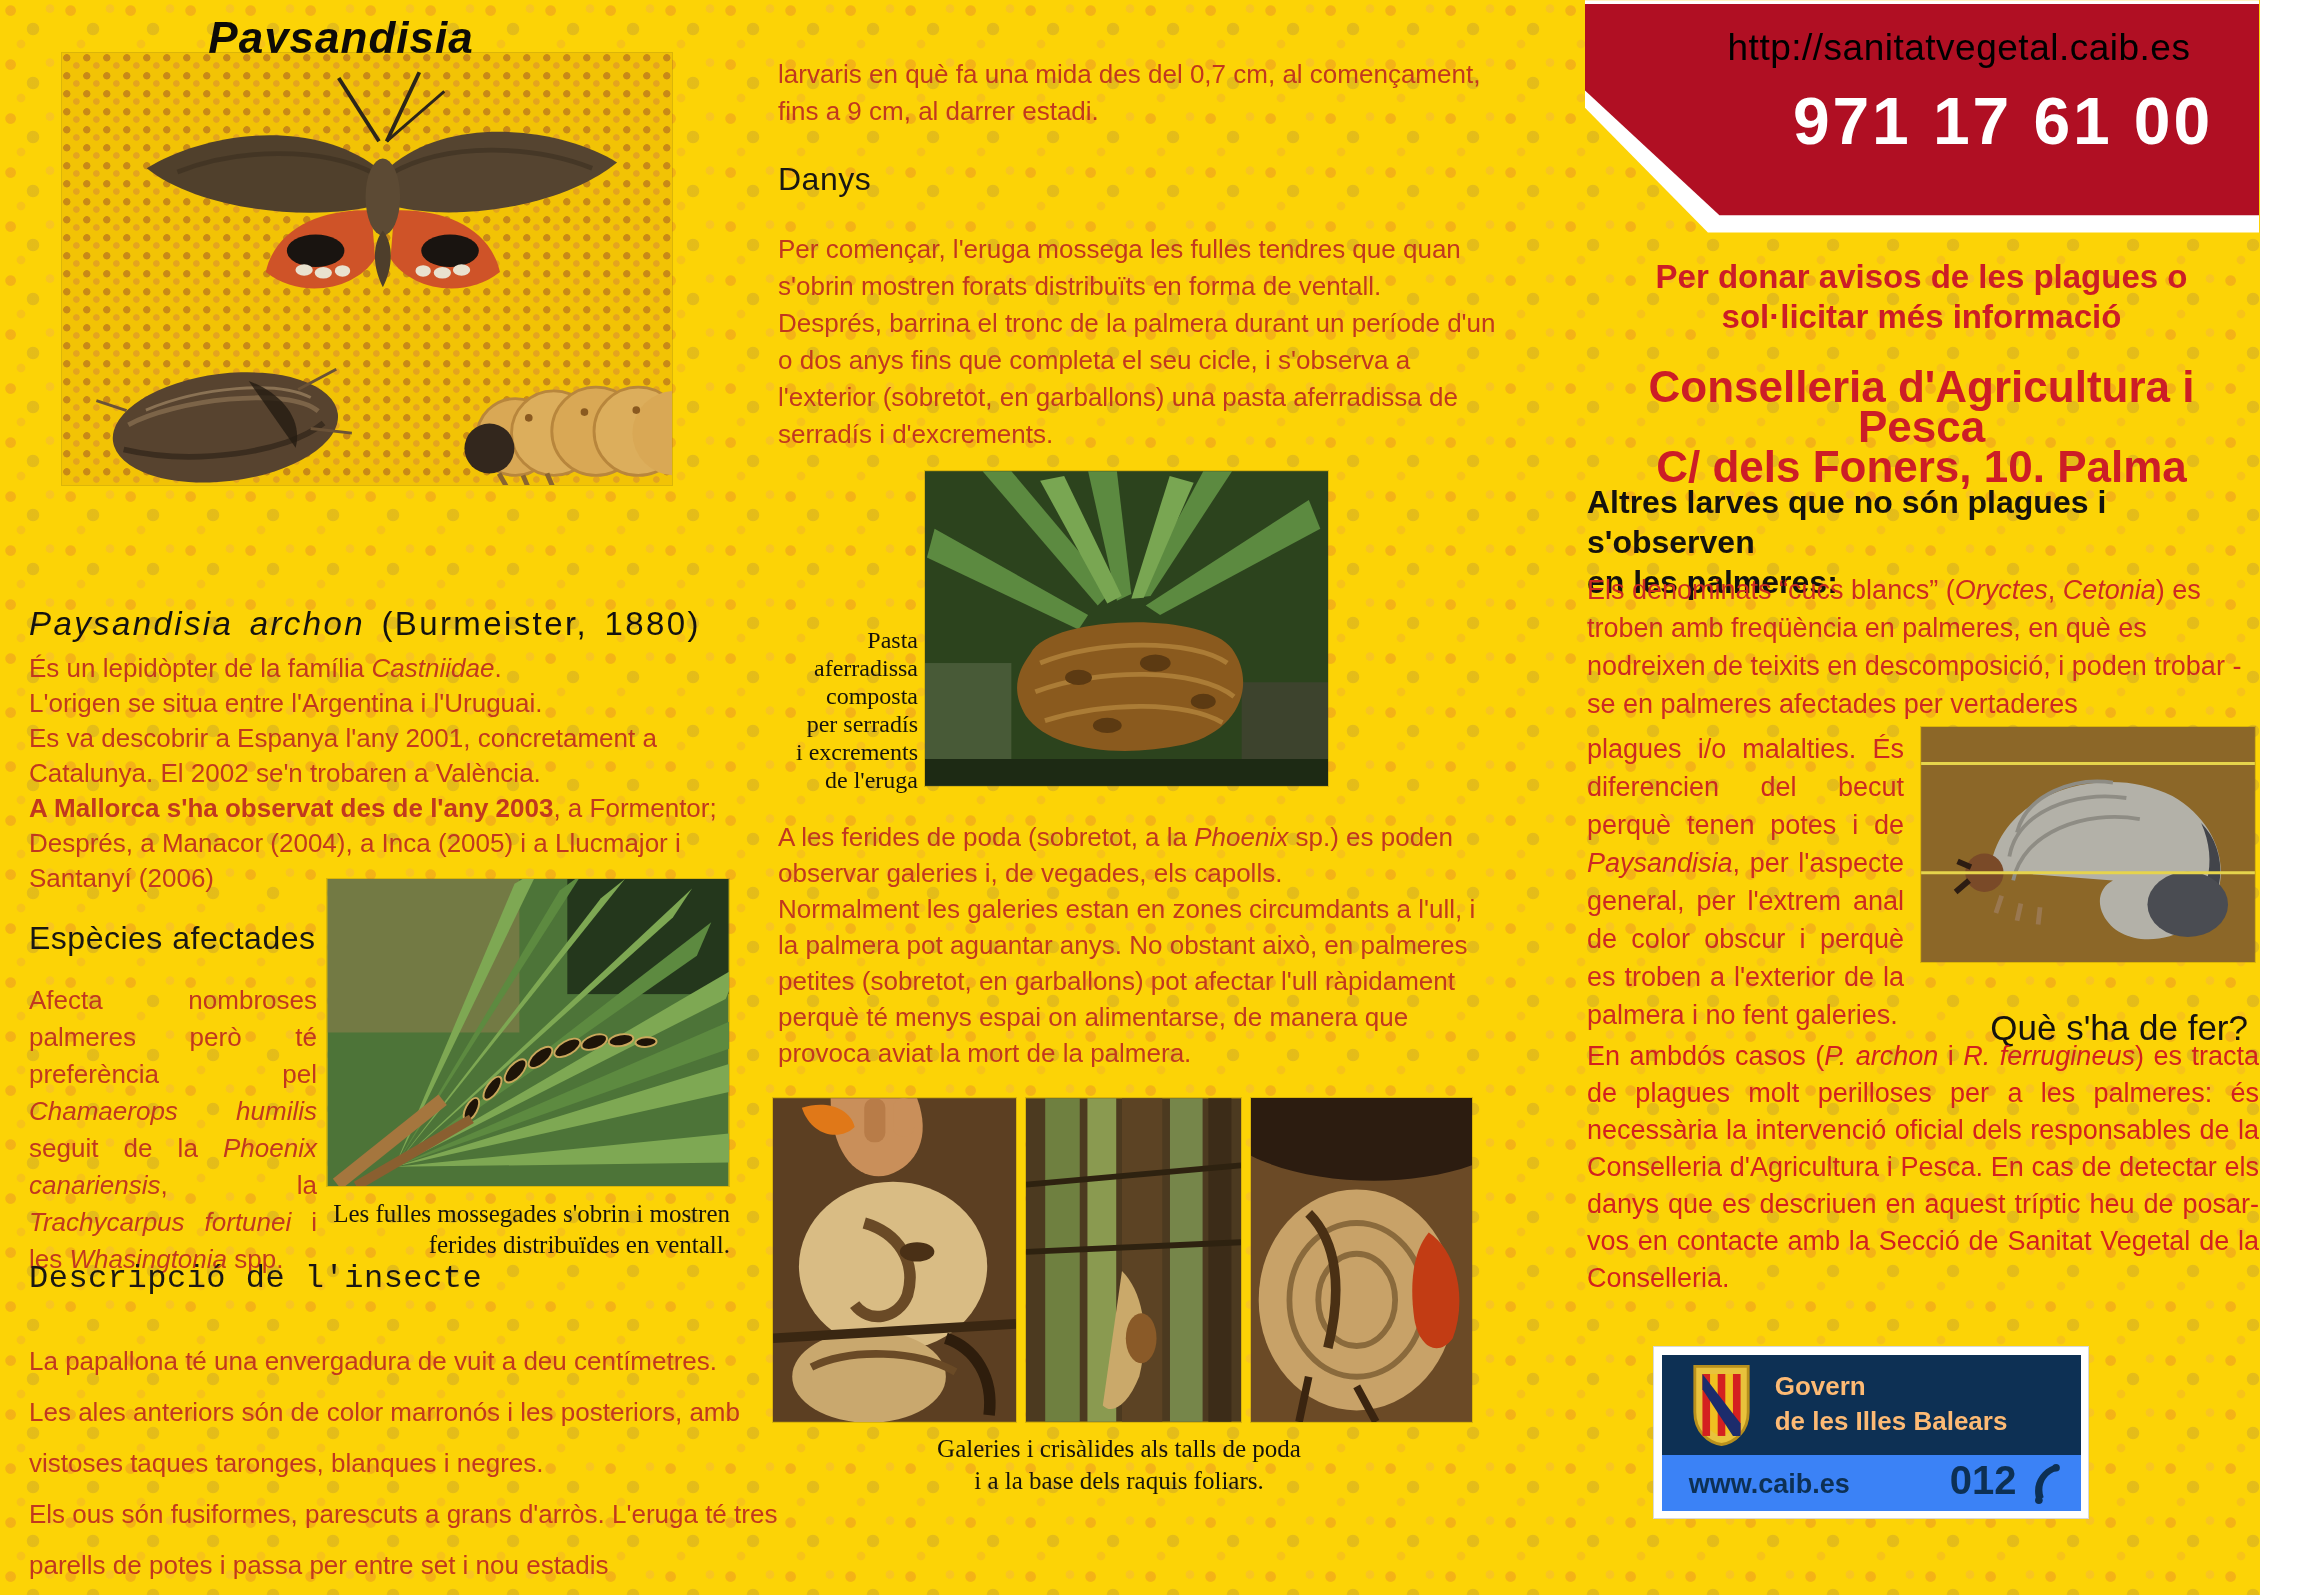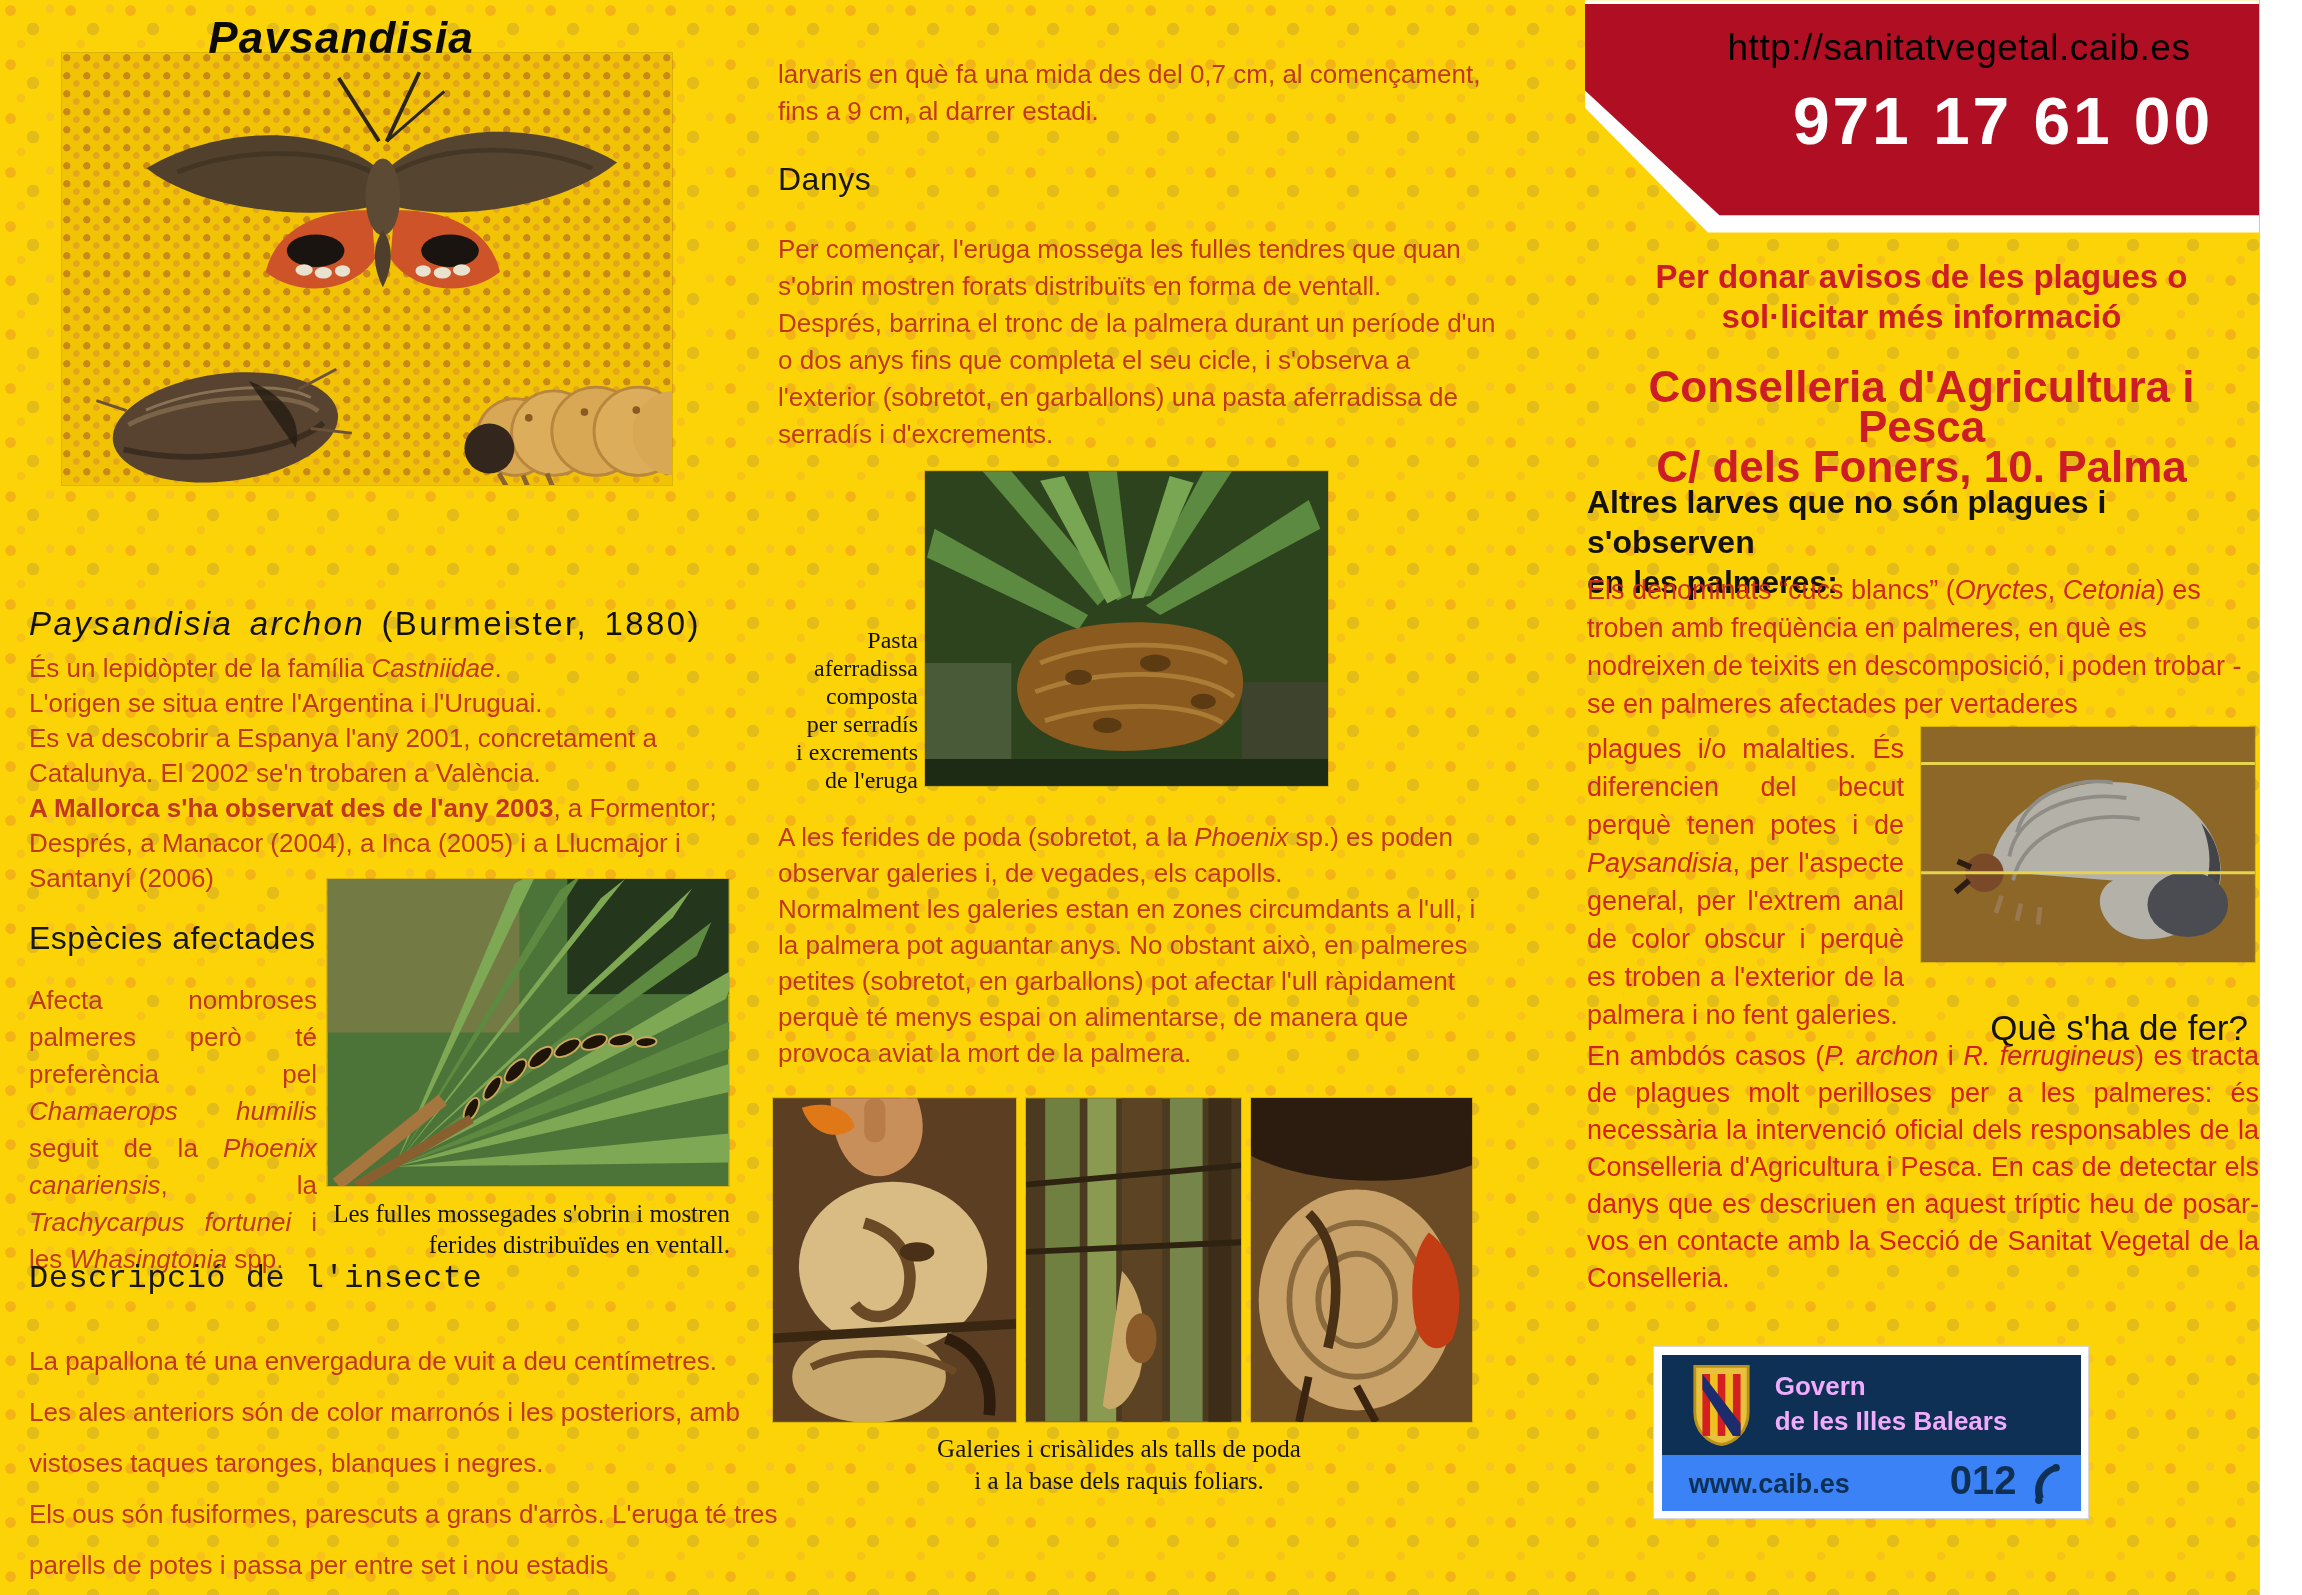--- a/index.html
+++ b/index.html
@@ -36,21 +36,21 @@
   .serifcap{font-family:"Liberation Serif",serif;color:#17130c;}
   .banner-url{font-size:37px;font-weight:normal;color:#000000;text-align:center;letter-spacing:0.5px;}
   .banner-phone{font-size:66px;font-weight:bold;color:#ffffff;text-align:center;letter-spacing:2.9px;}
   .notice{font-size:33px;font-weight:600;color:#cc1d26;text-align:center;line-height:40px;}
   .address{font-size:44px;font-weight:bold;color:#cc1d26;text-align:center;line-height:40px;}
   .altreshead{font-size:32px;font-weight:bold;color:#15120e;line-height:40px;}
   .quehead{font-size:35px;color:#15120e;text-align:right;}
   .logo-outer{background:#ffffff;box-shadow:0 0 0 1px #d8d8d8;}
   .logo-navy{background:#0d3054;}
   .logo-blue{background:#3b82f6;}
-  .logo-text{color:#f0abfc;font-weight:bold;font-size:26px;line-height:33px;}
+  .logo-text{color:#fdba74;font-weight:bold;font-size:26px;line-height:33px;}
   .logo-web{color:#0d3054;font-weight:bold;font-size:27px;}
   .logo-012{color:#0d3054;font-weight:bold;font-size:40px;}
 </style>
 </head>
 <body>
 
 <div class="page">
   <div class="sheet"></div>
 
   <div class="abs title" style="left:144px;top:13.4px;width:394px;">Paysandisia archon</div>

